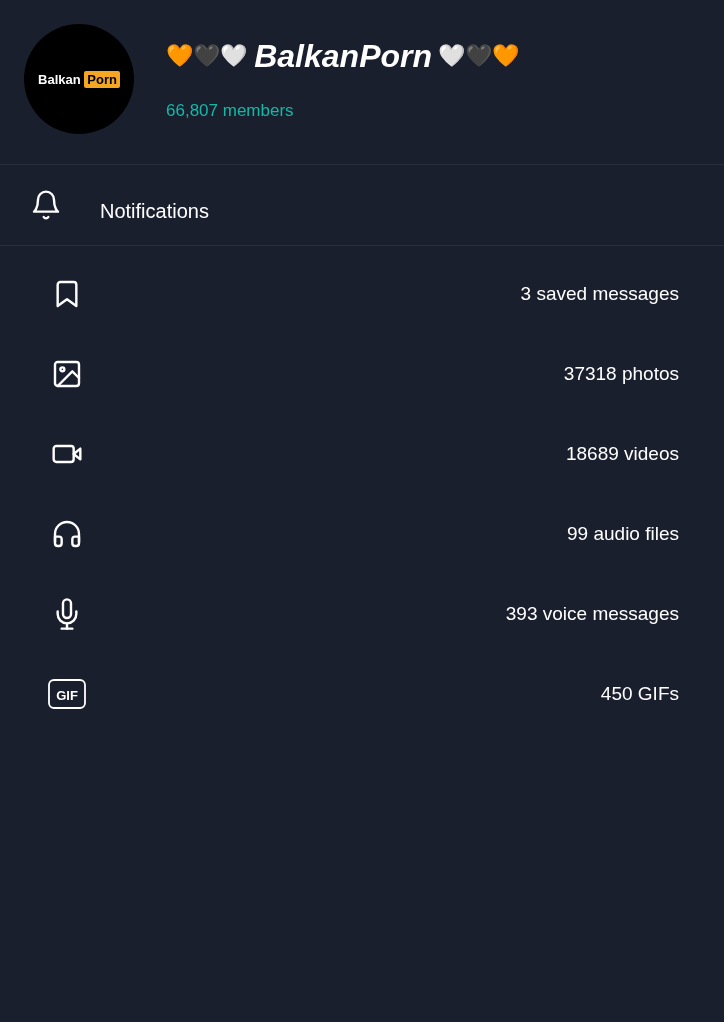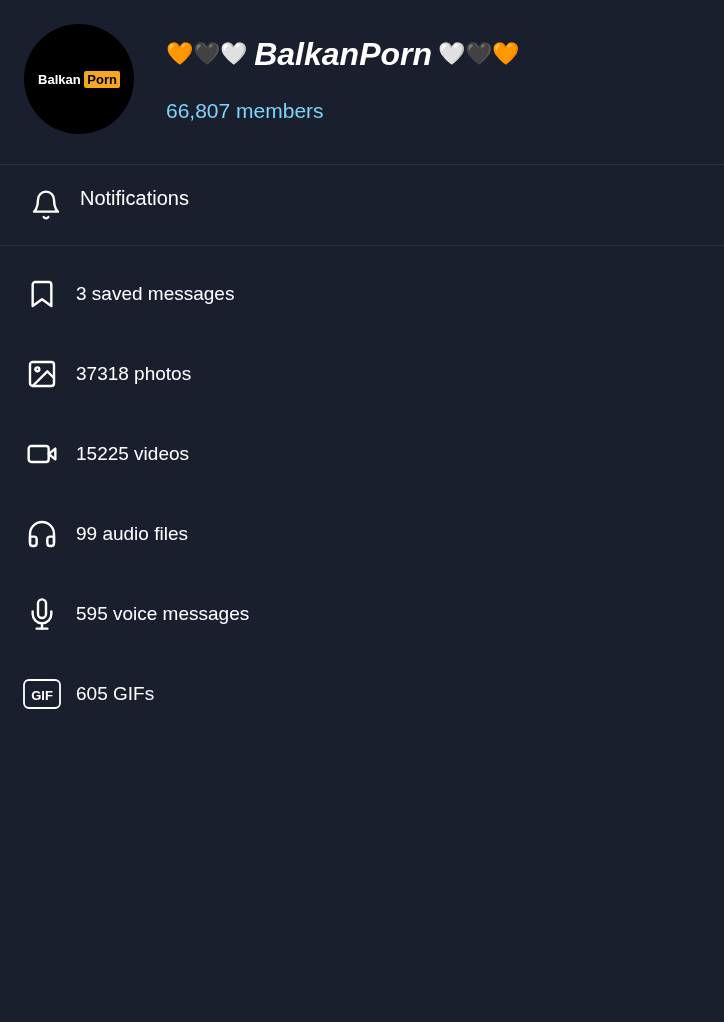--- a/index.html
+++ b/index.html
@@ -86,30 +86,30 @@
       font-weight: bold;
       font-style: italic;
     }
 
     .channel-name span.porn {
       font-weight: bold;
       font-style: italic;
     }
 
     .members-count {
-      font-size: 21px;
-      color: #7dd3fc;
+      font-size: 17px;
+      color: #14b8a6;
       margin-top: 18px;
     }
 
     
     .notifications-row {
       display: flex;
-      align-items: flex-start;
-      gap: 16px;
+      align-items: flex-end;
+      gap: 36px;
       padding: 22px 28px;
       border-bottom: 1px solid #2a2f3e;
       cursor: pointer;
     }
 
     .notif-icon {
       width: 36px;
       height: 36px;
       display: flex;
       align-items: center;
@@ -124,22 +124,23 @@
 
     
     .media-section {
       padding: 8px 0;
     }
 
     .media-item {
       display: flex;
       align-items: center;
       gap: 12px;
-      padding: 18px 20px;
+      padding: 18px 45px;
       cursor: pointer;
+      justify-content: space-between;
     }
 
     .media-icon {
       width: 44px;
       height: 44px;
       display: flex;
       align-items: center;
       justify-content: center;
       flex-shrink: 0;
     }
@@ -213,21 +214,21 @@
     <div class="media-label">37318 photos</div>
   </div>
 
   <div class="media-item">
     <div class="media-icon">
       <svg width="32" height="32" viewBox="0 0 24 24">
         <rect x="2" y="6" width="15" height="12" rx="2" ry="2"></rect>
         <polyline points="22 8 17 12 22 16 22 8"></polyline>
       </svg>
     </div>
-    <div class="media-label">15225 videos</div>
+    <div class="media-label">18689 videos</div>
   </div>
 
   <div class="media-item">
     <div class="media-icon">
       <svg width="32" height="32" viewBox="0 0 24 24">
         <path d="M3 18v-6a9 9 0 0 1 18 0v6"></path>
         <path d="M21 19a2 2 0 0 1-2 2h-1a2 2 0 0 1-2-2v-3a2 2 0 0 1 2-2h3zM3 19a2 2 0 0 0 2 2h1a2 2 0 0 0 2-2v-3a2 2 0 0 0-2-2H3z"></path>
       </svg>
     </div>
     <div class="media-label">99 audio files</div>
@@ -236,26 +237,26 @@
 
   <div class="media-item">
     <div class="media-icon">
       <svg width="32" height="32" viewBox="0 0 24 24">
         <path d="M12 1a3 3 0 0 0-3 3v8a3 3 0 0 0 6 0V4a3 3 0 0 0-3-3z"></path>
         <path d="M19 10v2a7 7 0 0 1-14 0v-2"></path>
         <line x1="12" y1="19" x2="12" y2="23"></line>
         <line x1="8" y1="23" x2="16" y2="23"></line>
       </svg>
     </div>
-    <div class="media-label">595 voice messages</div>
+    <div class="media-label">393 voice messages</div>
   </div>
 
   <div class="media-item">
     <div class="media-icon">
       <svg width="38" height="30" viewBox="0 0 38 30">
         <rect x="1" y="1" width="36" height="28" rx="5" ry="5" stroke="#ffffff" stroke-width="1.8" fill="none"></rect>
         <text x="19" y="21" text-anchor="middle" font-size="13" font-weight="bold" fill="#ffffff" stroke="none" font-family="sans-serif">GIF</text>
       </svg>
     </div>
-    <div class="media-label">605 GIFs</div>
+    <div class="media-label">450 GIFs</div>
   </div>
 
 </div>
 
 </body></html>

